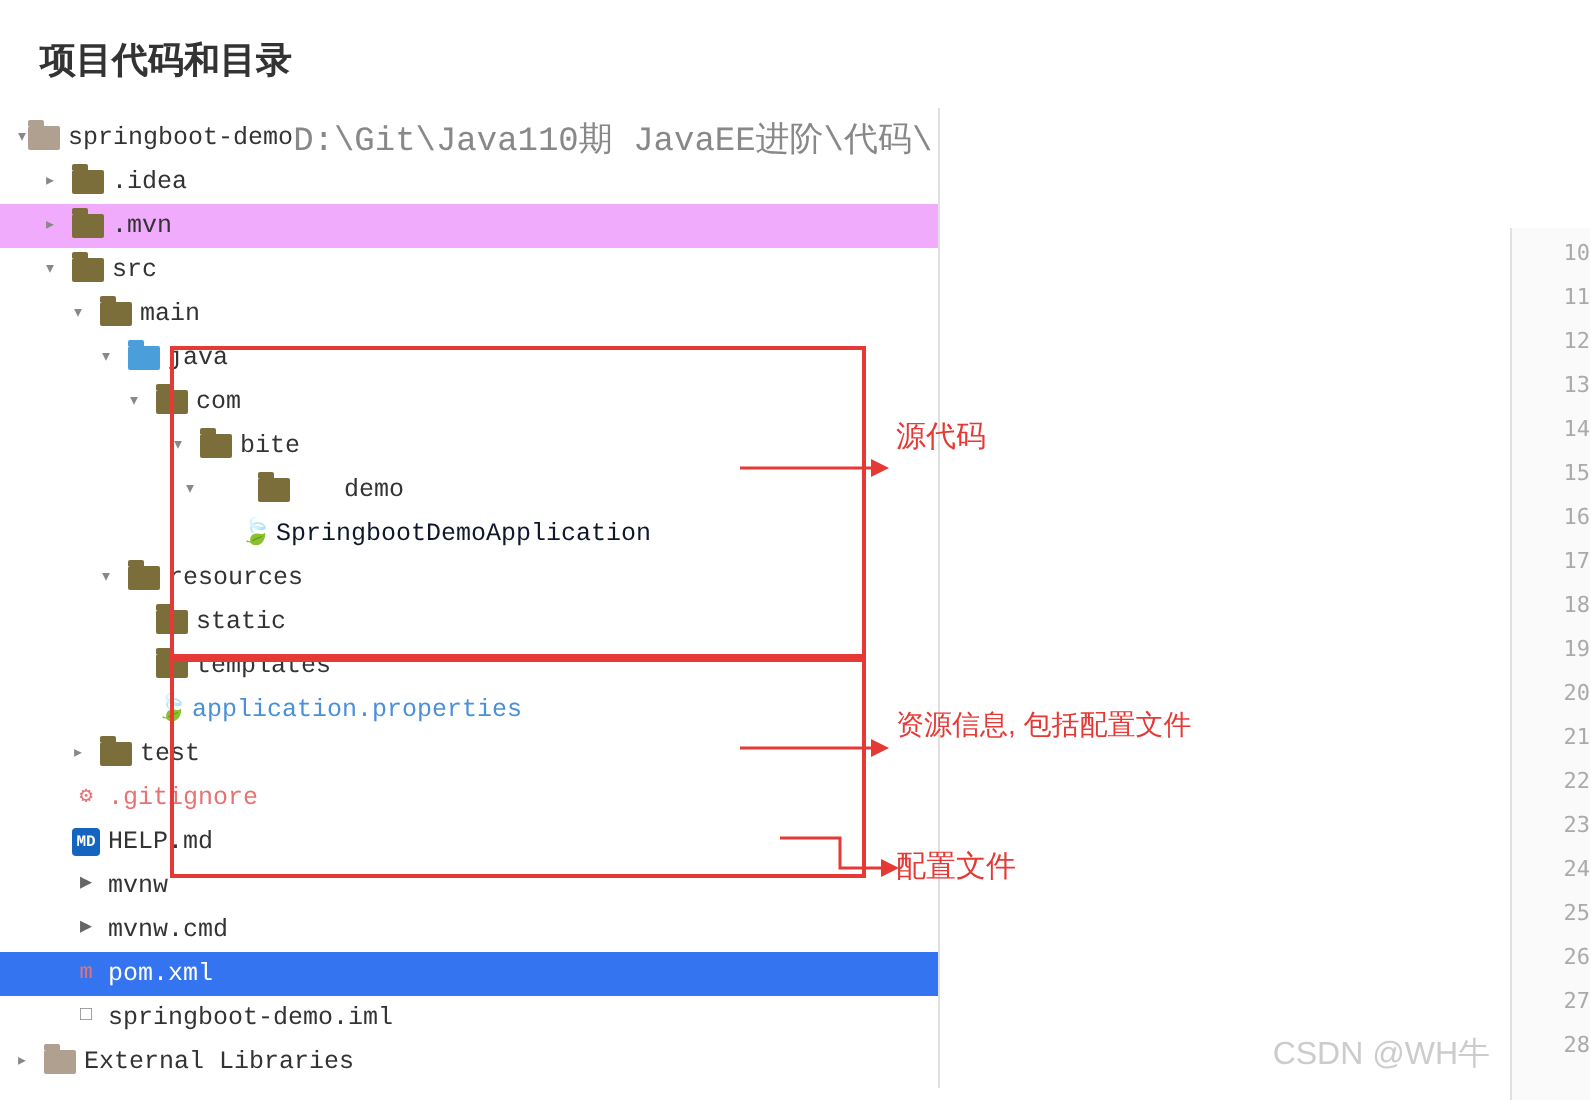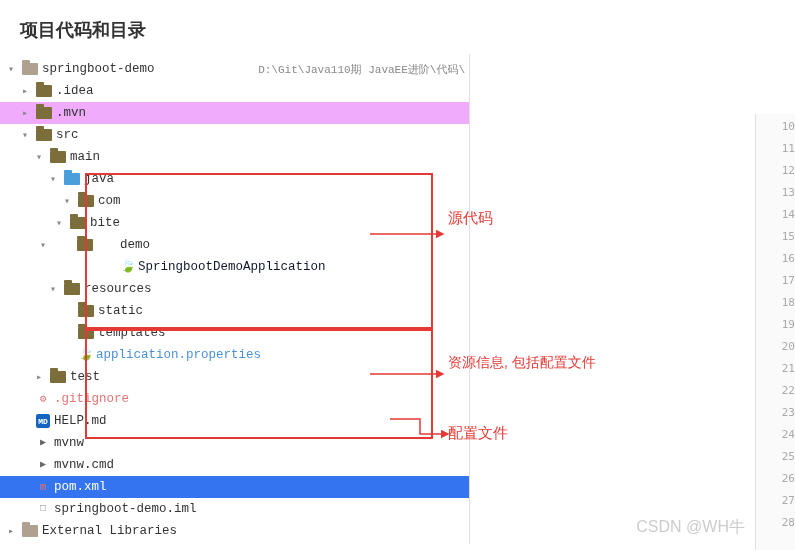--- a/index.html
+++ b/index.html
@@ -195,39 +195,39 @@
       font-size: 16px;
       color: #ccc;
     }
 
     
     .indent-0 { padding-left: 8px; }
     .indent-1 { padding-left: 22px; }
     .indent-2 { padding-left: 36px; }
     .indent-3 { padding-left: 50px; }
     .indent-4 { padding-left: 64px; }
-    .indent-5 { padding-left: 56px; }
-    .indent-6 { padding-left: 40px; gap: 23px; }
+    .indent-5 { padding-left: 86px; }
+    .indent-6 { padding-left: 92px; gap: 23px; }
     .indent-7 { padding-left: 106px; }
   </style>
 </head>
 <body>
 
 <div class="page-title">项目代码和目录</div>
 
 <div style="position:relative; width:795px; height:490px;">
 
   <div class="file-tree-panel" style="height:490px; overflow:hidden;">
 
     <div id="tree-container">
         <div class="tree-item indent-0">
           <span class="arrow open"></span>
           <span class="folder-icon gray"></span>
           <span class="item-label">springboot-demo</span>
-          <span style="color: rgb(136, 136, 136); font-size: 11px; font-family: Liberation Mono, monospace;">D:\Git\Java110期 JavaEE进阶\代码\</span>
+          <span style="color: rgb(136, 136, 136); font-size: 17px; font-family: Liberation Mono, monospace;">D:\Git\Java110期 JavaEE进阶\代码\</span>
         </div>
         <div class="tree-item indent-1">
           <span class="arrow closed"></span>
           <span class="folder-icon "></span>
           <span class="item-label">.idea</span>
         </div>
         <div class="tree-item indent-1 highlighted">
           <span class="arrow closed"></span>
           <span class="folder-icon "></span>
           <span class="item-label">.mvn</span>

